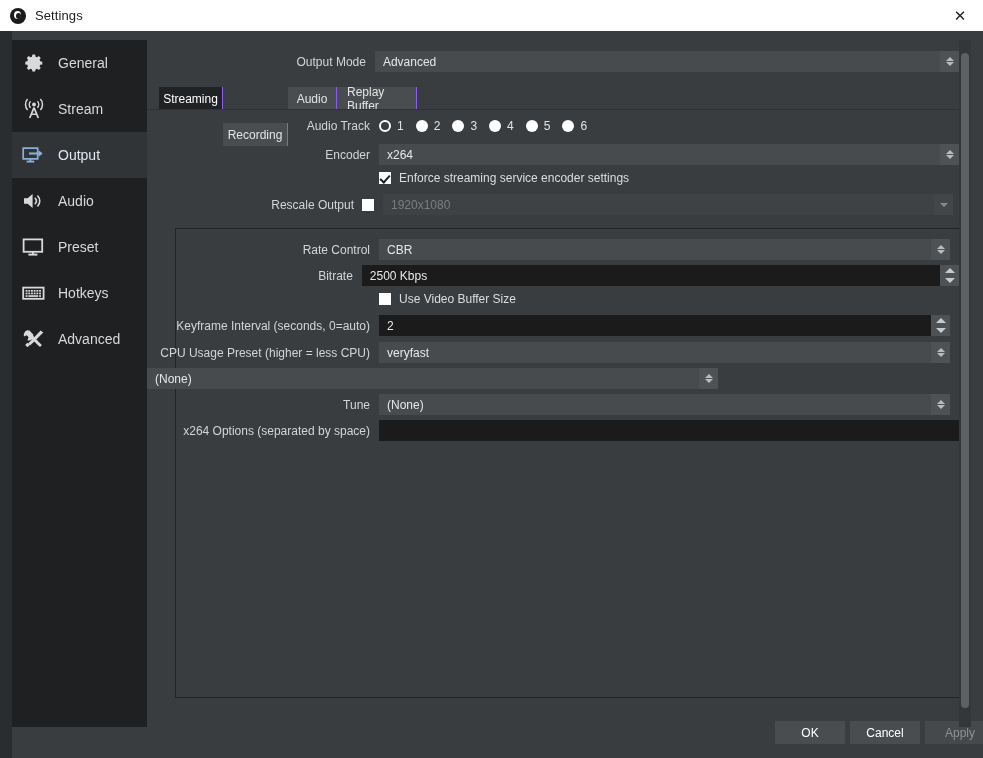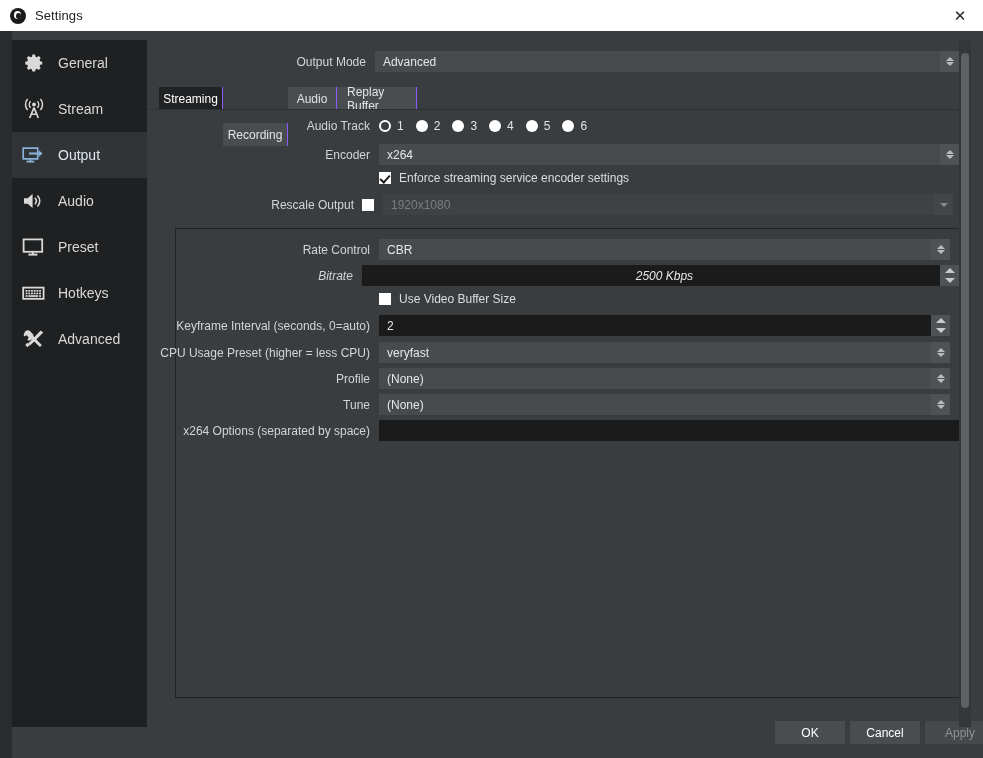--- a/index.html
+++ b/index.html
@@ -391,23 +391,23 @@
         <div class="lbl">Rate Control</div>
         <div class="combo" style="width:571px;">
           <span class="val">CBR</span>
           <span class="arrowbox">
             <i class="chev up"></i>
               <i class="chev down"></i>
           </span>
         </div>
       </div>
 
-      <div class="frow" style="left:0px; top:234px; width:812px;font-style:italic;">
+      <div class="frow" style="left:0px; top:234px; width:812px;">
         <div class="lbl">Bitrate</div>
-        <div class="spin" style="width:647px;justify-content:center;">
+        <div class="spin" style="width:647px;">
           <span class="val">2500 Kbps</span>
           <span class="sbtns">
             <span class="sbtn">
                 <i class="sarrow up"></i>
               </span>
             <span class="sbtn">
                 <i class="sarrow down"></i>
               </span>
           </span>
         </div>
@@ -441,21 +441,20 @@
         <div class="combo" style="width:571px;">
           <span class="val">veryfast</span>
           <span class="arrowbox">
             <i class="chev up"></i>
               <i class="chev down"></i>
           </span>
         </div>
       </div>
 
       <div class="frow" style="left:0px; top:337px; width:812px;">
-        <div class="lbl">Profile</div>
         <div class="combo" style="width:571px;">
           <span class="val">(None)</span>
           <span class="arrowbox">
             <i class="chev up"></i>
               <i class="chev down"></i>
           </span>
         </div>
       </div>
 
       <div class="frow" style="left:0px; top:363px; width:812px;">

